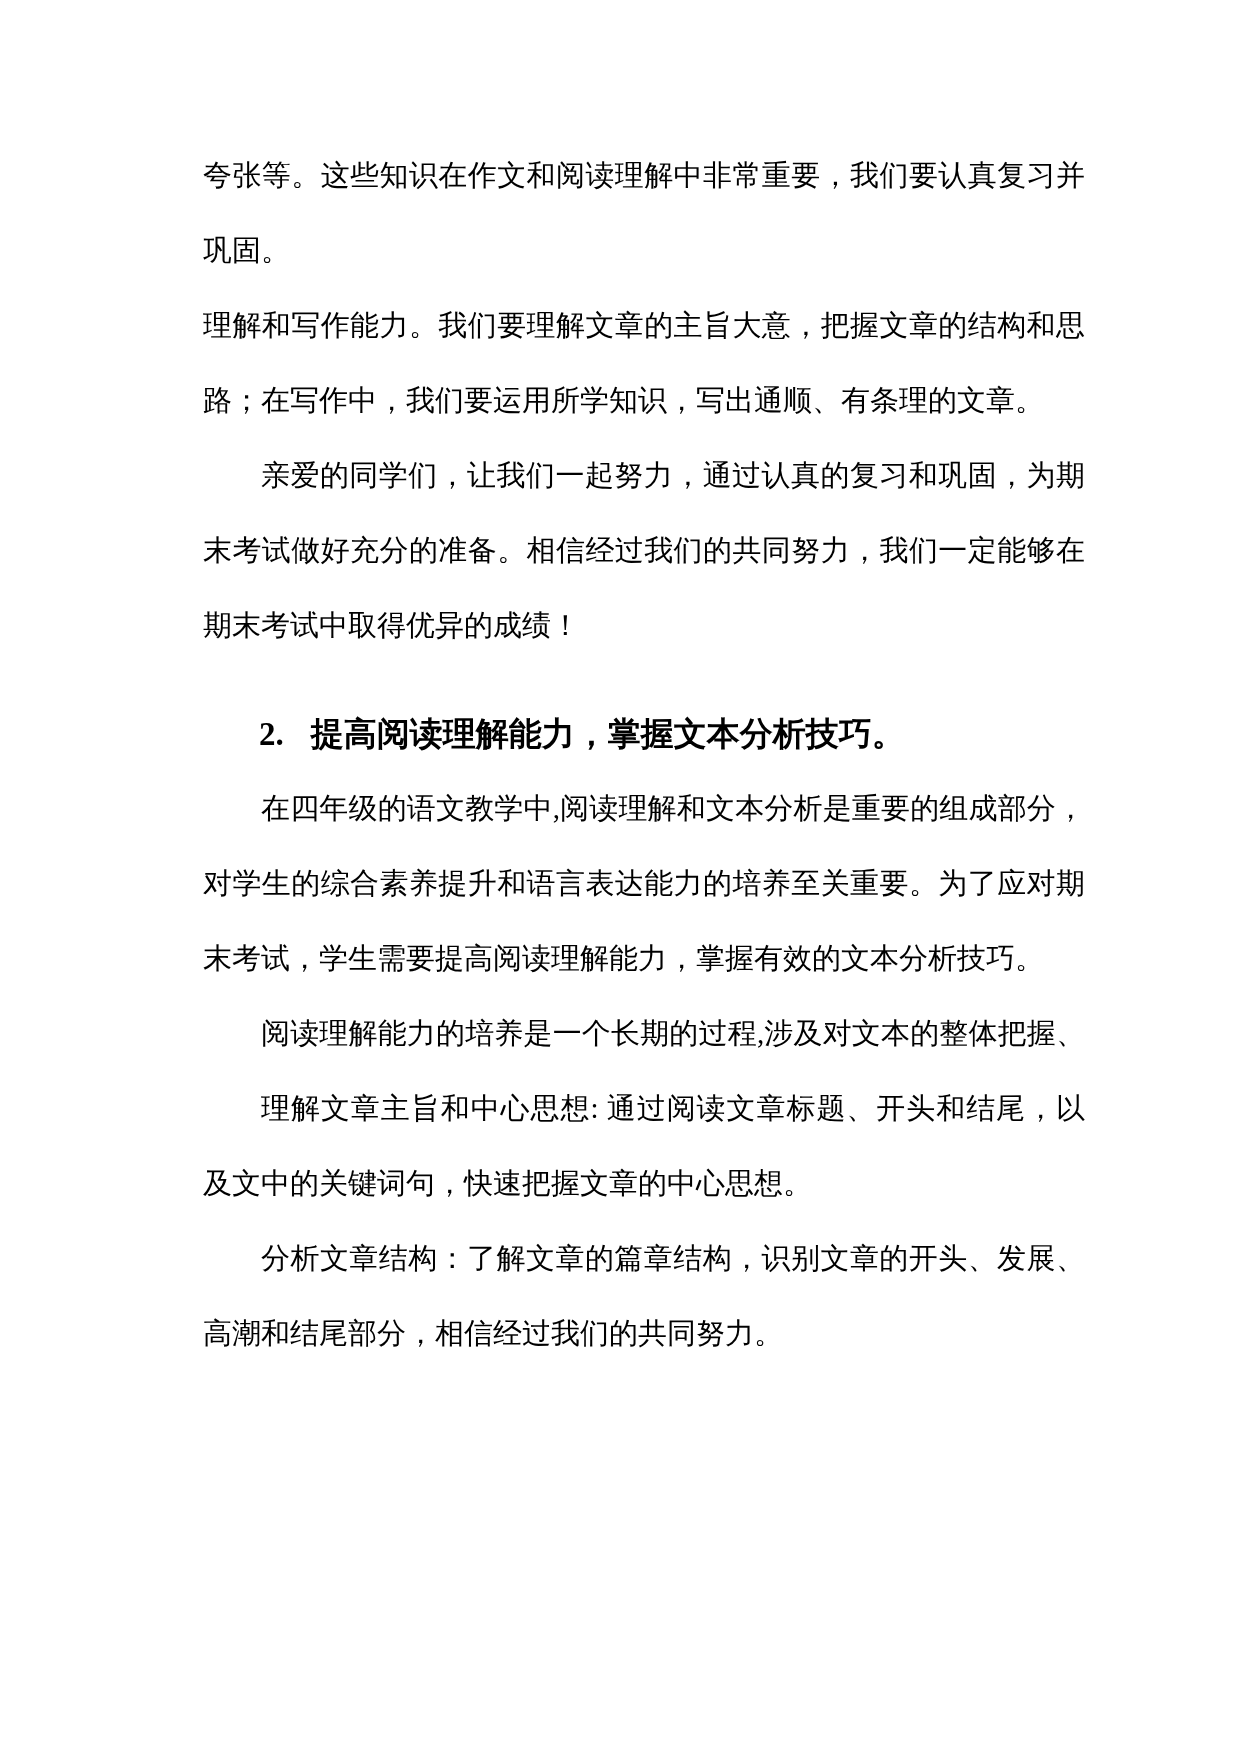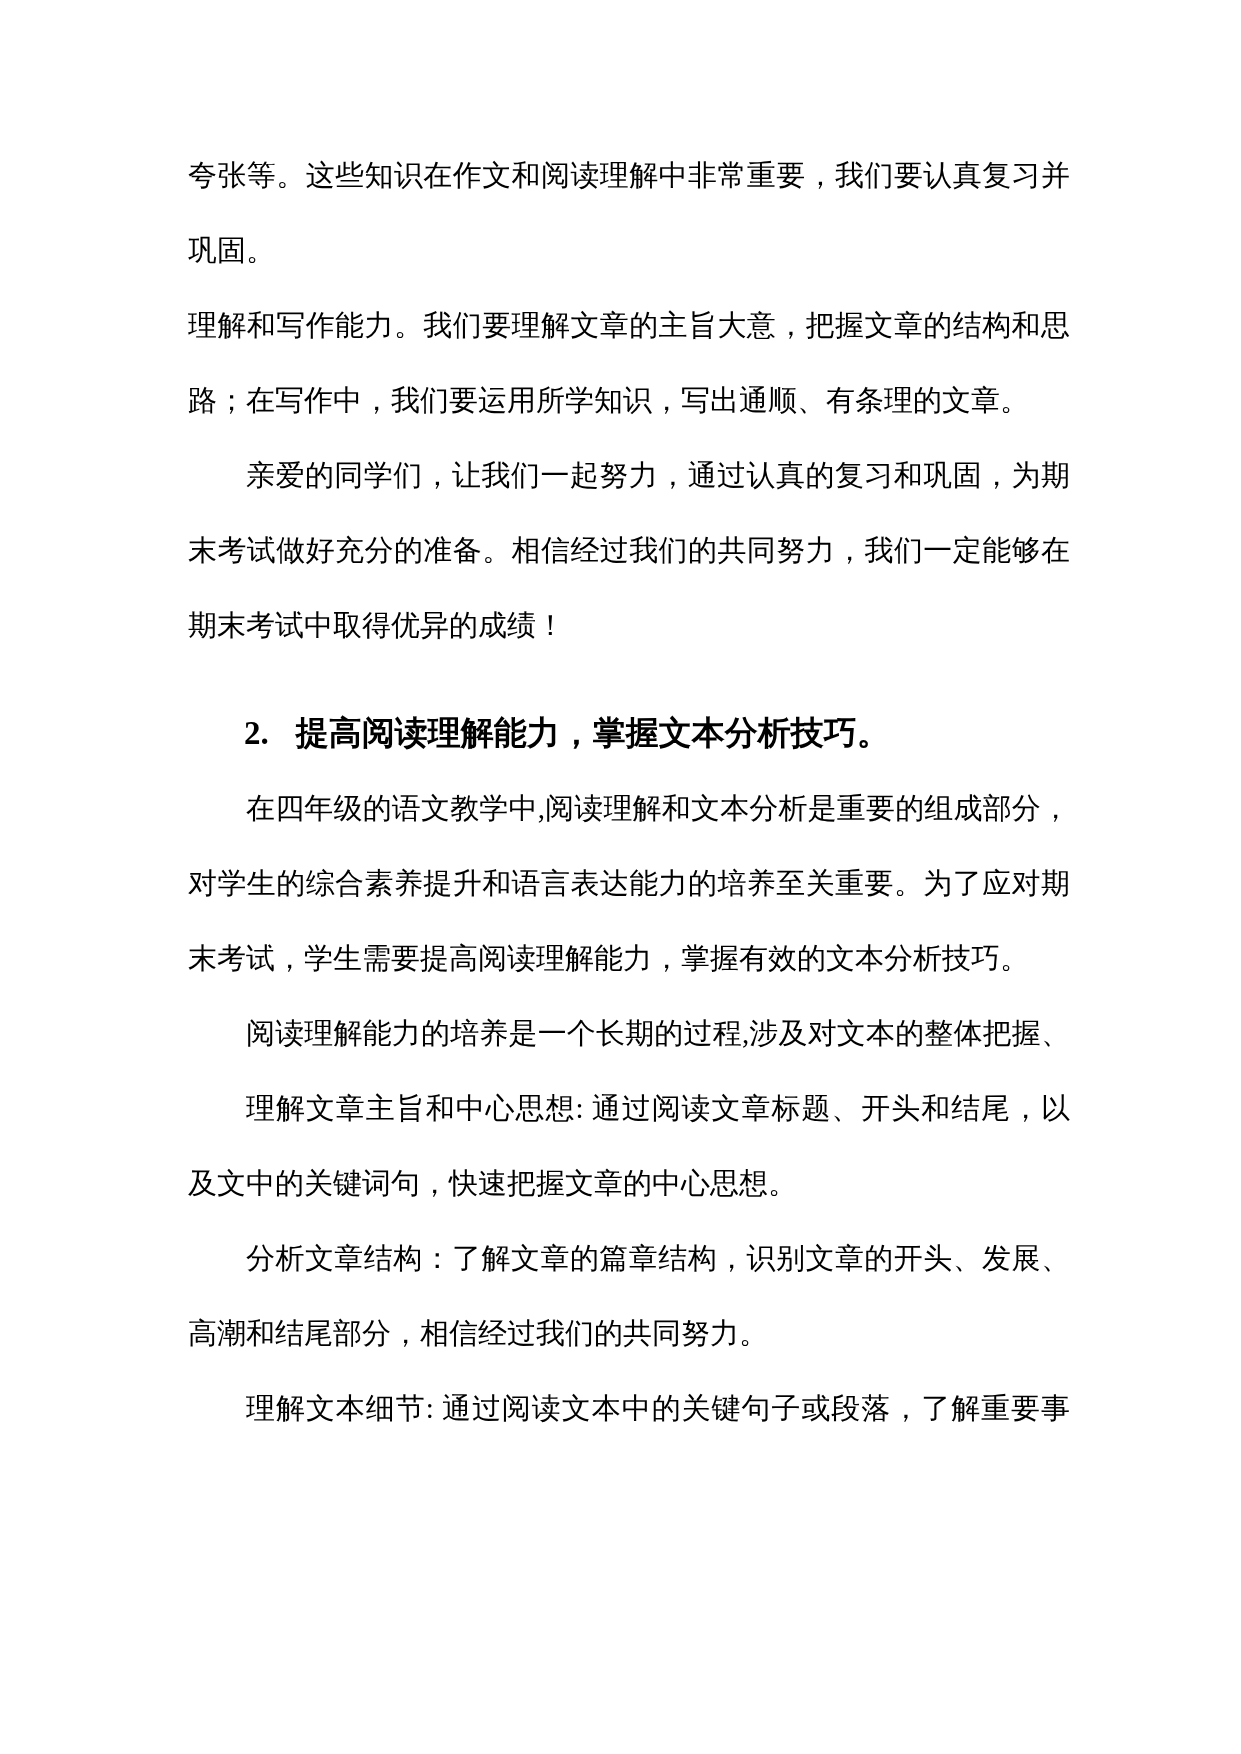--- a/index.html
+++ b/index.html
@@ -40,39 +40,38 @@
     margin-top: 33px;
     padding-left: 56px;
     font-weight: bold;
     font-size: 33px;
   }
   .h-num {
     font-family: "Liberation Serif", "DejaVu Serif", serif;
     margin-right: 27px;
   }
   .h-text {
-    font-family: Liberation Mono, monospace;
+    font-family: Liberation Sans, sans-serif;
   }
 </style>
 </head>
 <body>
 
 <div class="page" style="background: rgb(255, 255, 255);">
-  <div class="text-column" id="content" style="color: rgb(0, 0, 0);">
+  <div class="text-column" id="content" style="color: rgb(0, 0, 0); margin-left: 15px;">
       <div class="line justify">夸张等。这些知识在作文和阅读理解中非常重要，我们要认真复习并</div>
       <div class="line">巩固。</div>
       <div class="line justify">理解和写作能力。我们要理解文章的主旨大意，把握文章的结构和思</div>
       <div class="line">路；在写作中，我们要运用所学知识，写出通顺、有条理的文章。</div>
       <div class="line indent justify">亲爱的同学们，让我们一起努力，通过认真的复习和巩固，为期</div>
       <div class="line justify">末考试做好充分的准备。相信经过我们的共同努力，我们一定能够在</div>
       <div class="line">期末考试中取得优异的成绩！</div>
       <div class="line heading"><span class="h-num">2.</span><span class="h-text">提高阅读理解能力，掌握文本分析技巧。</span></div>
       <div class="line indent justify">在四年级的语文教学中,阅读理解和文本分析是重要的组成部分，</div>
       <div class="line justify">对学生的综合素养提升和语言表达能力的培养至关重要。为了应对期</div>
       <div class="line">末考试，学生需要提高阅读理解能力，掌握有效的文本分析技巧。</div>
       <div class="line indent justify">阅读理解能力的培养是一个长期的过程,涉及对文本的整体把握、</div>
       <div class="line indent justify">理解文章主旨和中心思想: 通过阅读文章标题、开头和结尾，以</div>
       <div class="line">及文中的关键词句，快速把握文章的中心思想。</div>
       <div class="line indent justify">分析文章结构：了解文章的篇章结构，识别文章的开头、发展、</div>
       <div class="line">高潮和结尾部分，相信经过我们的共同努力。</div>
-      <div class="line indent justify">理解文本细节: 通过阅读文本中的关键句子或段落，了解重要事</div>
     </div>
 </div>
 
 </body></html>

